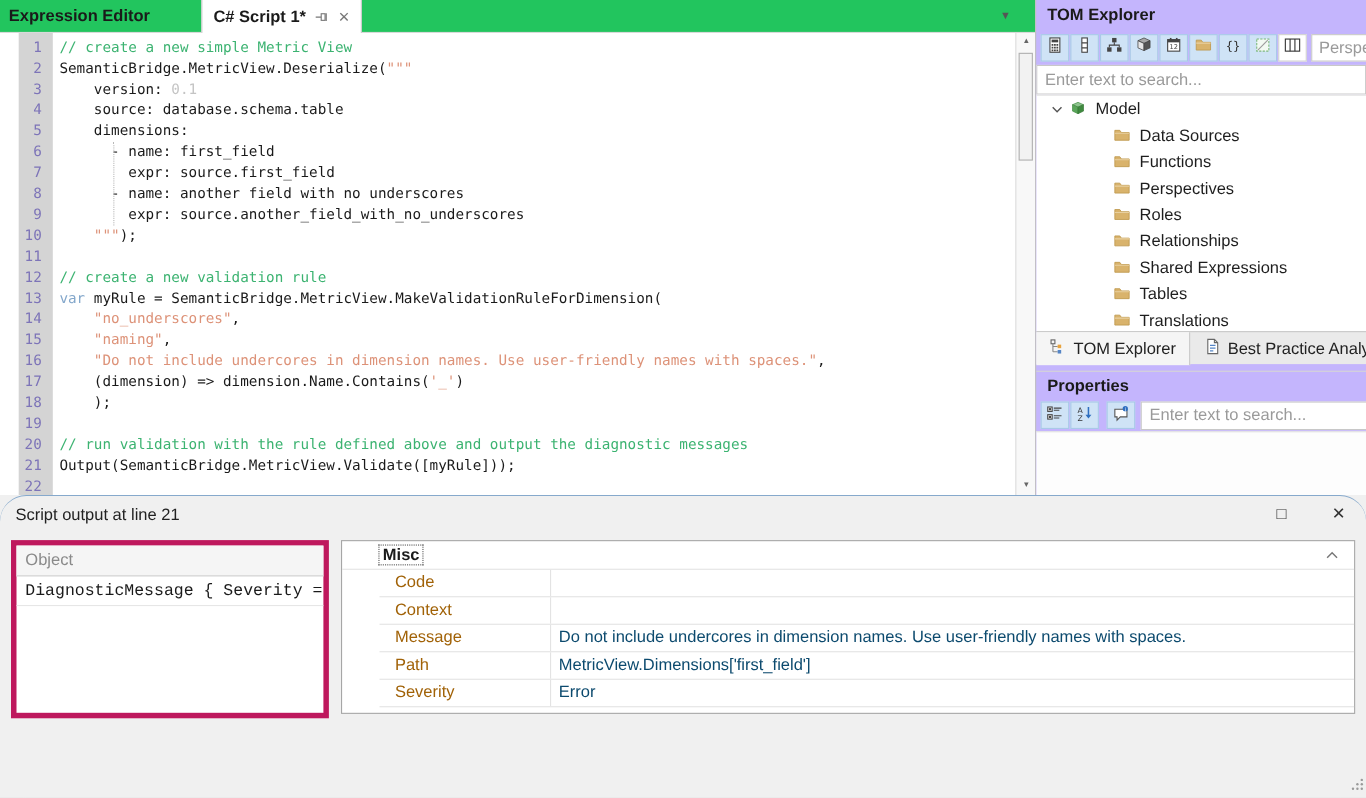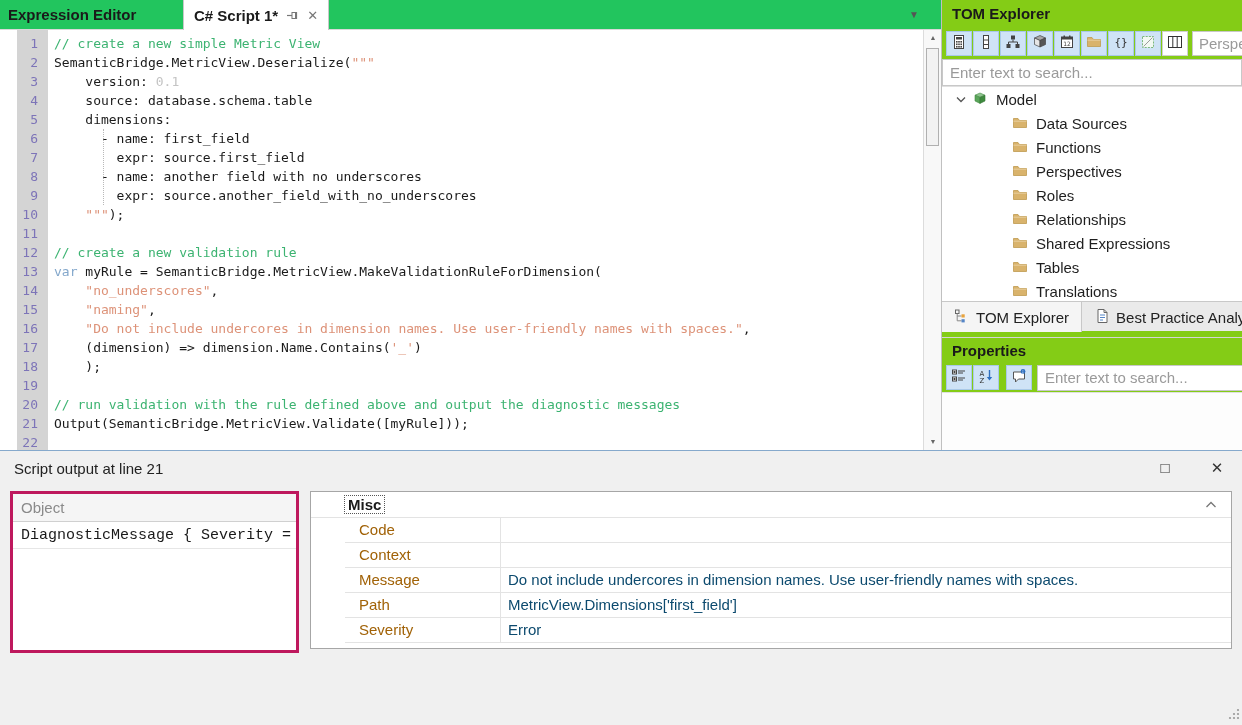--- a/index.html
+++ b/index.html
@@ -36,21 +36,21 @@
   .vscrollbar{position:absolute;right:0;top:0;width:18px;height:100%;background:#f8f8f8;
               border-left:1px solid #dcdcdc;}
   .sb-arrow{position:absolute;left:0;width:18px;height:16px;color:#666;font-size:7px;text-align:center;
             line-height:16px;cursor:pointer;}
   .sb-arrow.up{top:0;}
   .sb-arrow.down{bottom:0;}
   .sb-thumb{position:absolute;left:2px;top:18px;width:13px;height:98px;background:#f2f2f2;
             border:1px solid #b0b0b0;cursor:grab;}
 
   
-  .right-pane{position:absolute;left:941px;top:0;width:301px;height:450px;background:#84cc16;
+  .right-pane{position:absolute;left:941px;top:0;width:301px;height:450px;background:#c4b5fd;
               border-left:1px solid #c0c0c0;overflow:hidden;}
   .pane-title{height:28px;line-height:28px;padding-left:10px;font-weight:bold;}
   .tom-toolbar{position:absolute;left:0;top:28px;width:110%;height:30px;display:flex;
                align-items:center;padding-left:4px;}
   .tool-btn{width:26px;height:25px;margin-right:1px;display:flex;align-items:center;justify-content:center;
             background:#cfe3f6;border:1px solid #a9c9e8;cursor:pointer;flex:none;}
   .tool-btn.off{background:#fff;border:1px solid #d0d0d0;}
   .persp-box{height:25px;flex:none;width:70px;margin-left:3px;background:#fff;border:1px solid #c8c8c8;
              color:#9a9a9a;line-height:23px;padding-left:6px;cursor:pointer;}
   .search-row{position:absolute;left:0;top:59px;width:100%;height:27px;}
@@ -75,29 +75,29 @@
                  align-items:center;padding-left:4px;}
   .props-toolbar .sep{width:1px;height:18px;background:#c8c8c8;margin:0 3px;}
   .props-search{flex:1;height:26px;margin-left:4px;border:1px solid #c8c8c8;padding:0 7px;font-size:15px;
                 font-family:"Liberation Sans",sans-serif;outline:none;color:#333;}
   .props-search::placeholder{color:#9a9a9a;}
   .props-empty{position:absolute;left:0;top:392px;width:100%;height:58px;background:#fdfdfd;
                border-top:1px solid #e0e0e0;}
 
   
   .dialog{position:absolute;left:0;top:450px;width:1242px;height:275px;background:#f0f0f0;
-          border-top:1px solid #86a9cc;}
+          border-top:1px solid #86a9cc;border-radius:24px;}
   .dlg-title{position:absolute;left:14px;top:6px;height:24px;line-height:24px;color:#222;}
   .dlg-btn{position:absolute;top:4px;width:30px;height:26px;text-align:center;line-height:26px;
            color:#333;font-size:15px;cursor:pointer;}
   .dlg-max{right:62px;}
   .dlg-close{right:10px;}
 
   .objlist{position:absolute;left:10px;top:40px;width:289px;height:162px;background:#fff;
-           border:3px solid #be185d;}
+           border:5px solid #be185d;}
   .objlist-header{height:28px;line-height:28px;padding-left:8px;color:#8a8a8a;background:#f5f5f5;
                   border-bottom:1px solid #d0d0d0;}
   .obj-item{height:27px;line-height:27px;padding-left:8px;color:#1a1a1a;border-bottom:1px solid #e6e6e6;
             white-space:nowrap;overflow:hidden;cursor:pointer;font-family:Liberation Mono, monospace;}
 
   .grid{position:absolute;left:310px;top:40px;width:922px;height:158px;background:#fff;
         border:1px solid #a6a6a6;}
   .grid-head{height:26px;display:flex;align-items:center;border-bottom:1px solid #e3e3e3;text-align:center;}
   .misc-label{margin-left:34px;font-weight:bold;outline:1px dotted #555;padding:0 3px;}
   .grid-chevron{margin-left:auto;margin-right:14px;cursor:pointer;display:flex;}

